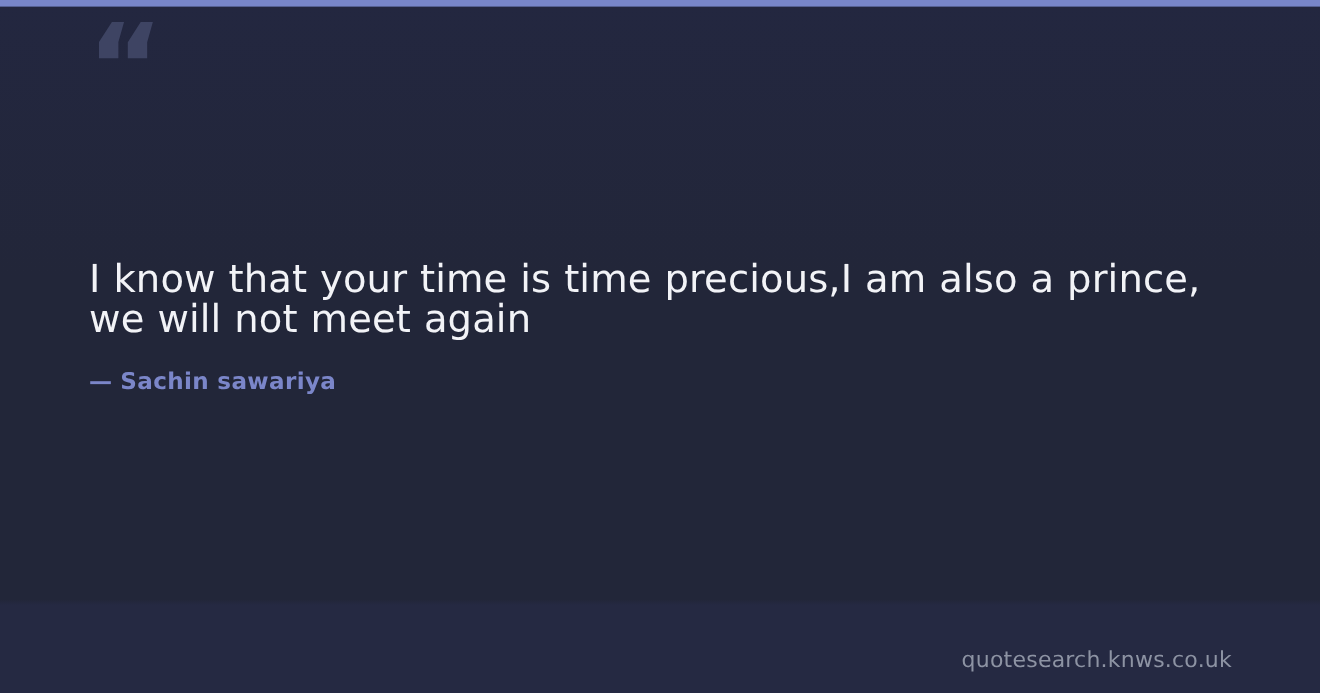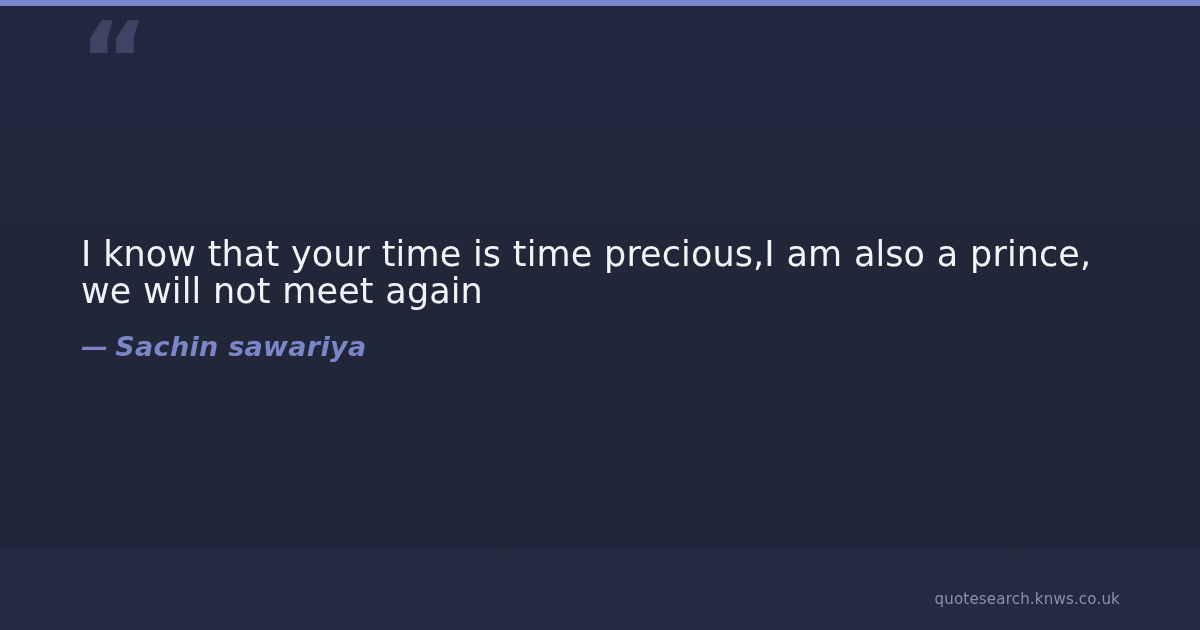--- a/index.html
+++ b/index.html
@@ -65,38 +65,37 @@
     font-weight: 400;
     line-height: 37px;
     color: #f2f3f7;
     letter-spacing: 0.1px;
     word-spacing: 0.5px;
   }
 
   .attribution {
     margin: 0;
     padding-top: 24px;
-    font-size: 27px;
+    font-size: 21px;
     font-weight: 700;
     line-height: 26px;
     color: #7b86c9;
     letter-spacing: 0.3px;
-    font-style: italic;
   }
 
   .attribution .dash {
     display: inline-block;
     padding-right: 7px;
   }
 
   .watermark {
     position: absolute;
     right: 80px;
     bottom: 22px;
-    font-size: 15px;
+    font-size: 20px;
     font-weight: 400;
     line-height: 18px;
     color: #8d93a3;
     letter-spacing: 0.2px;
   }
 </style>
 </head>
 <body>
 
 <div class="quote-card">

